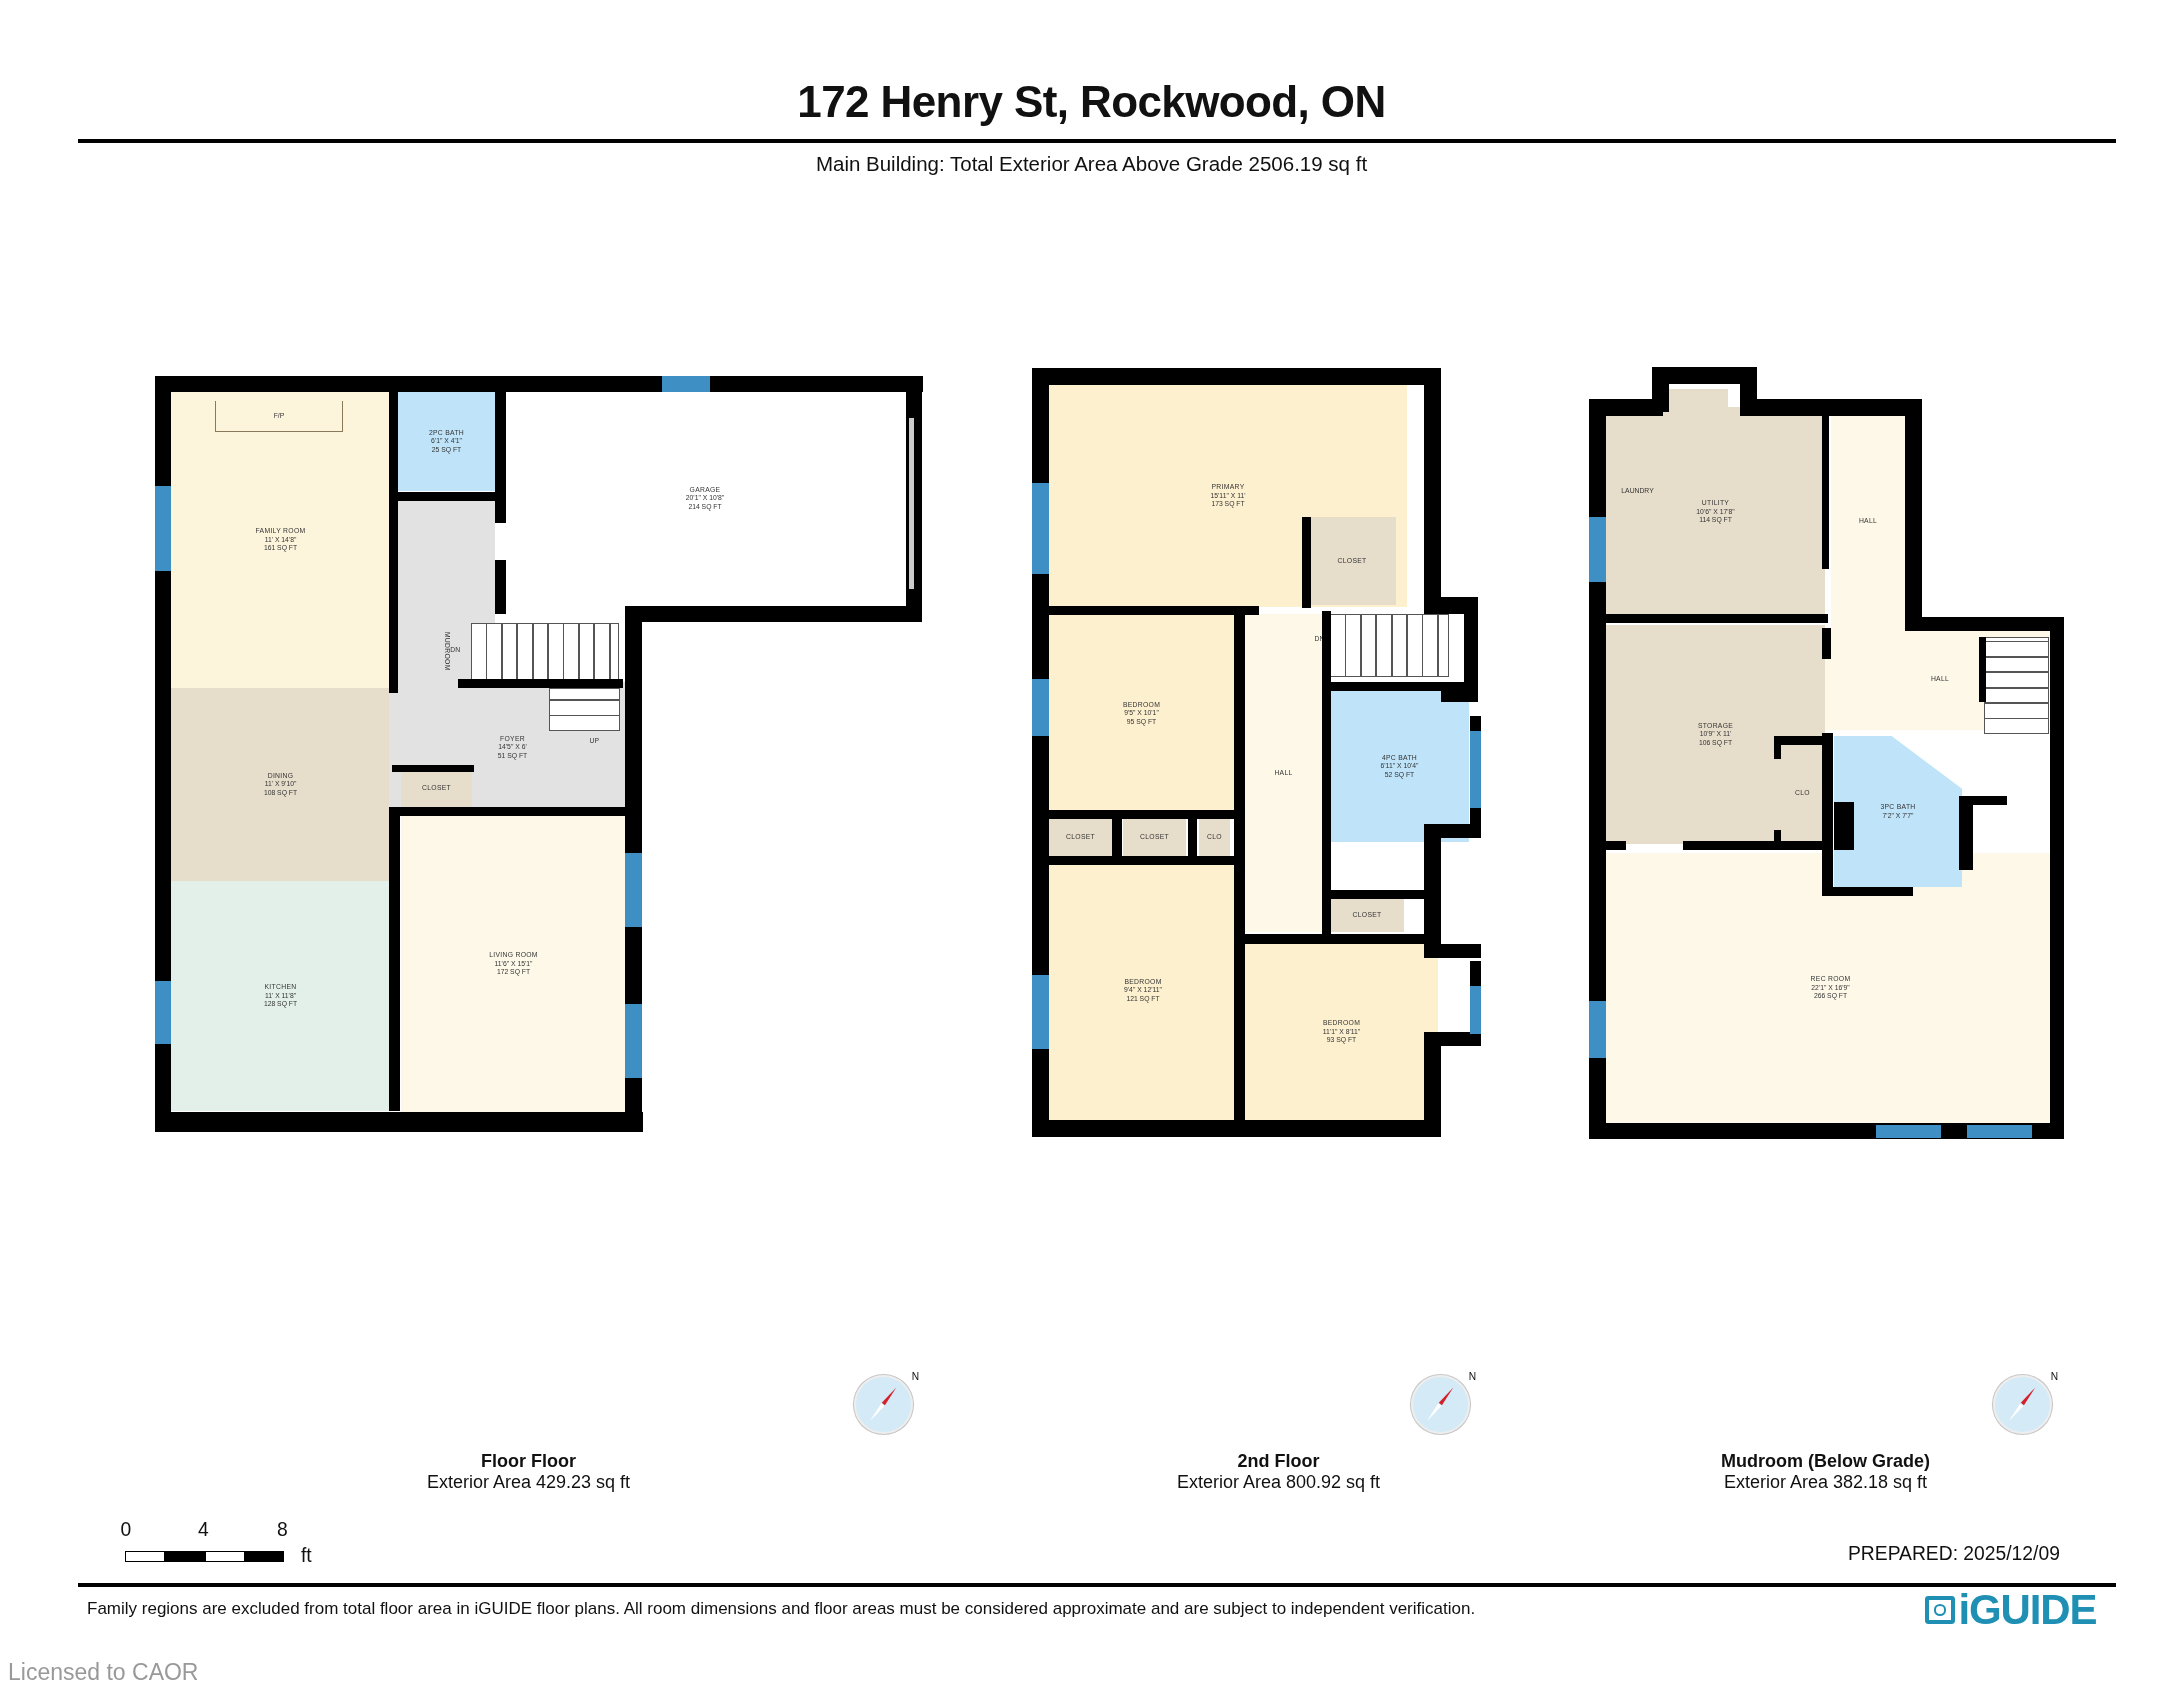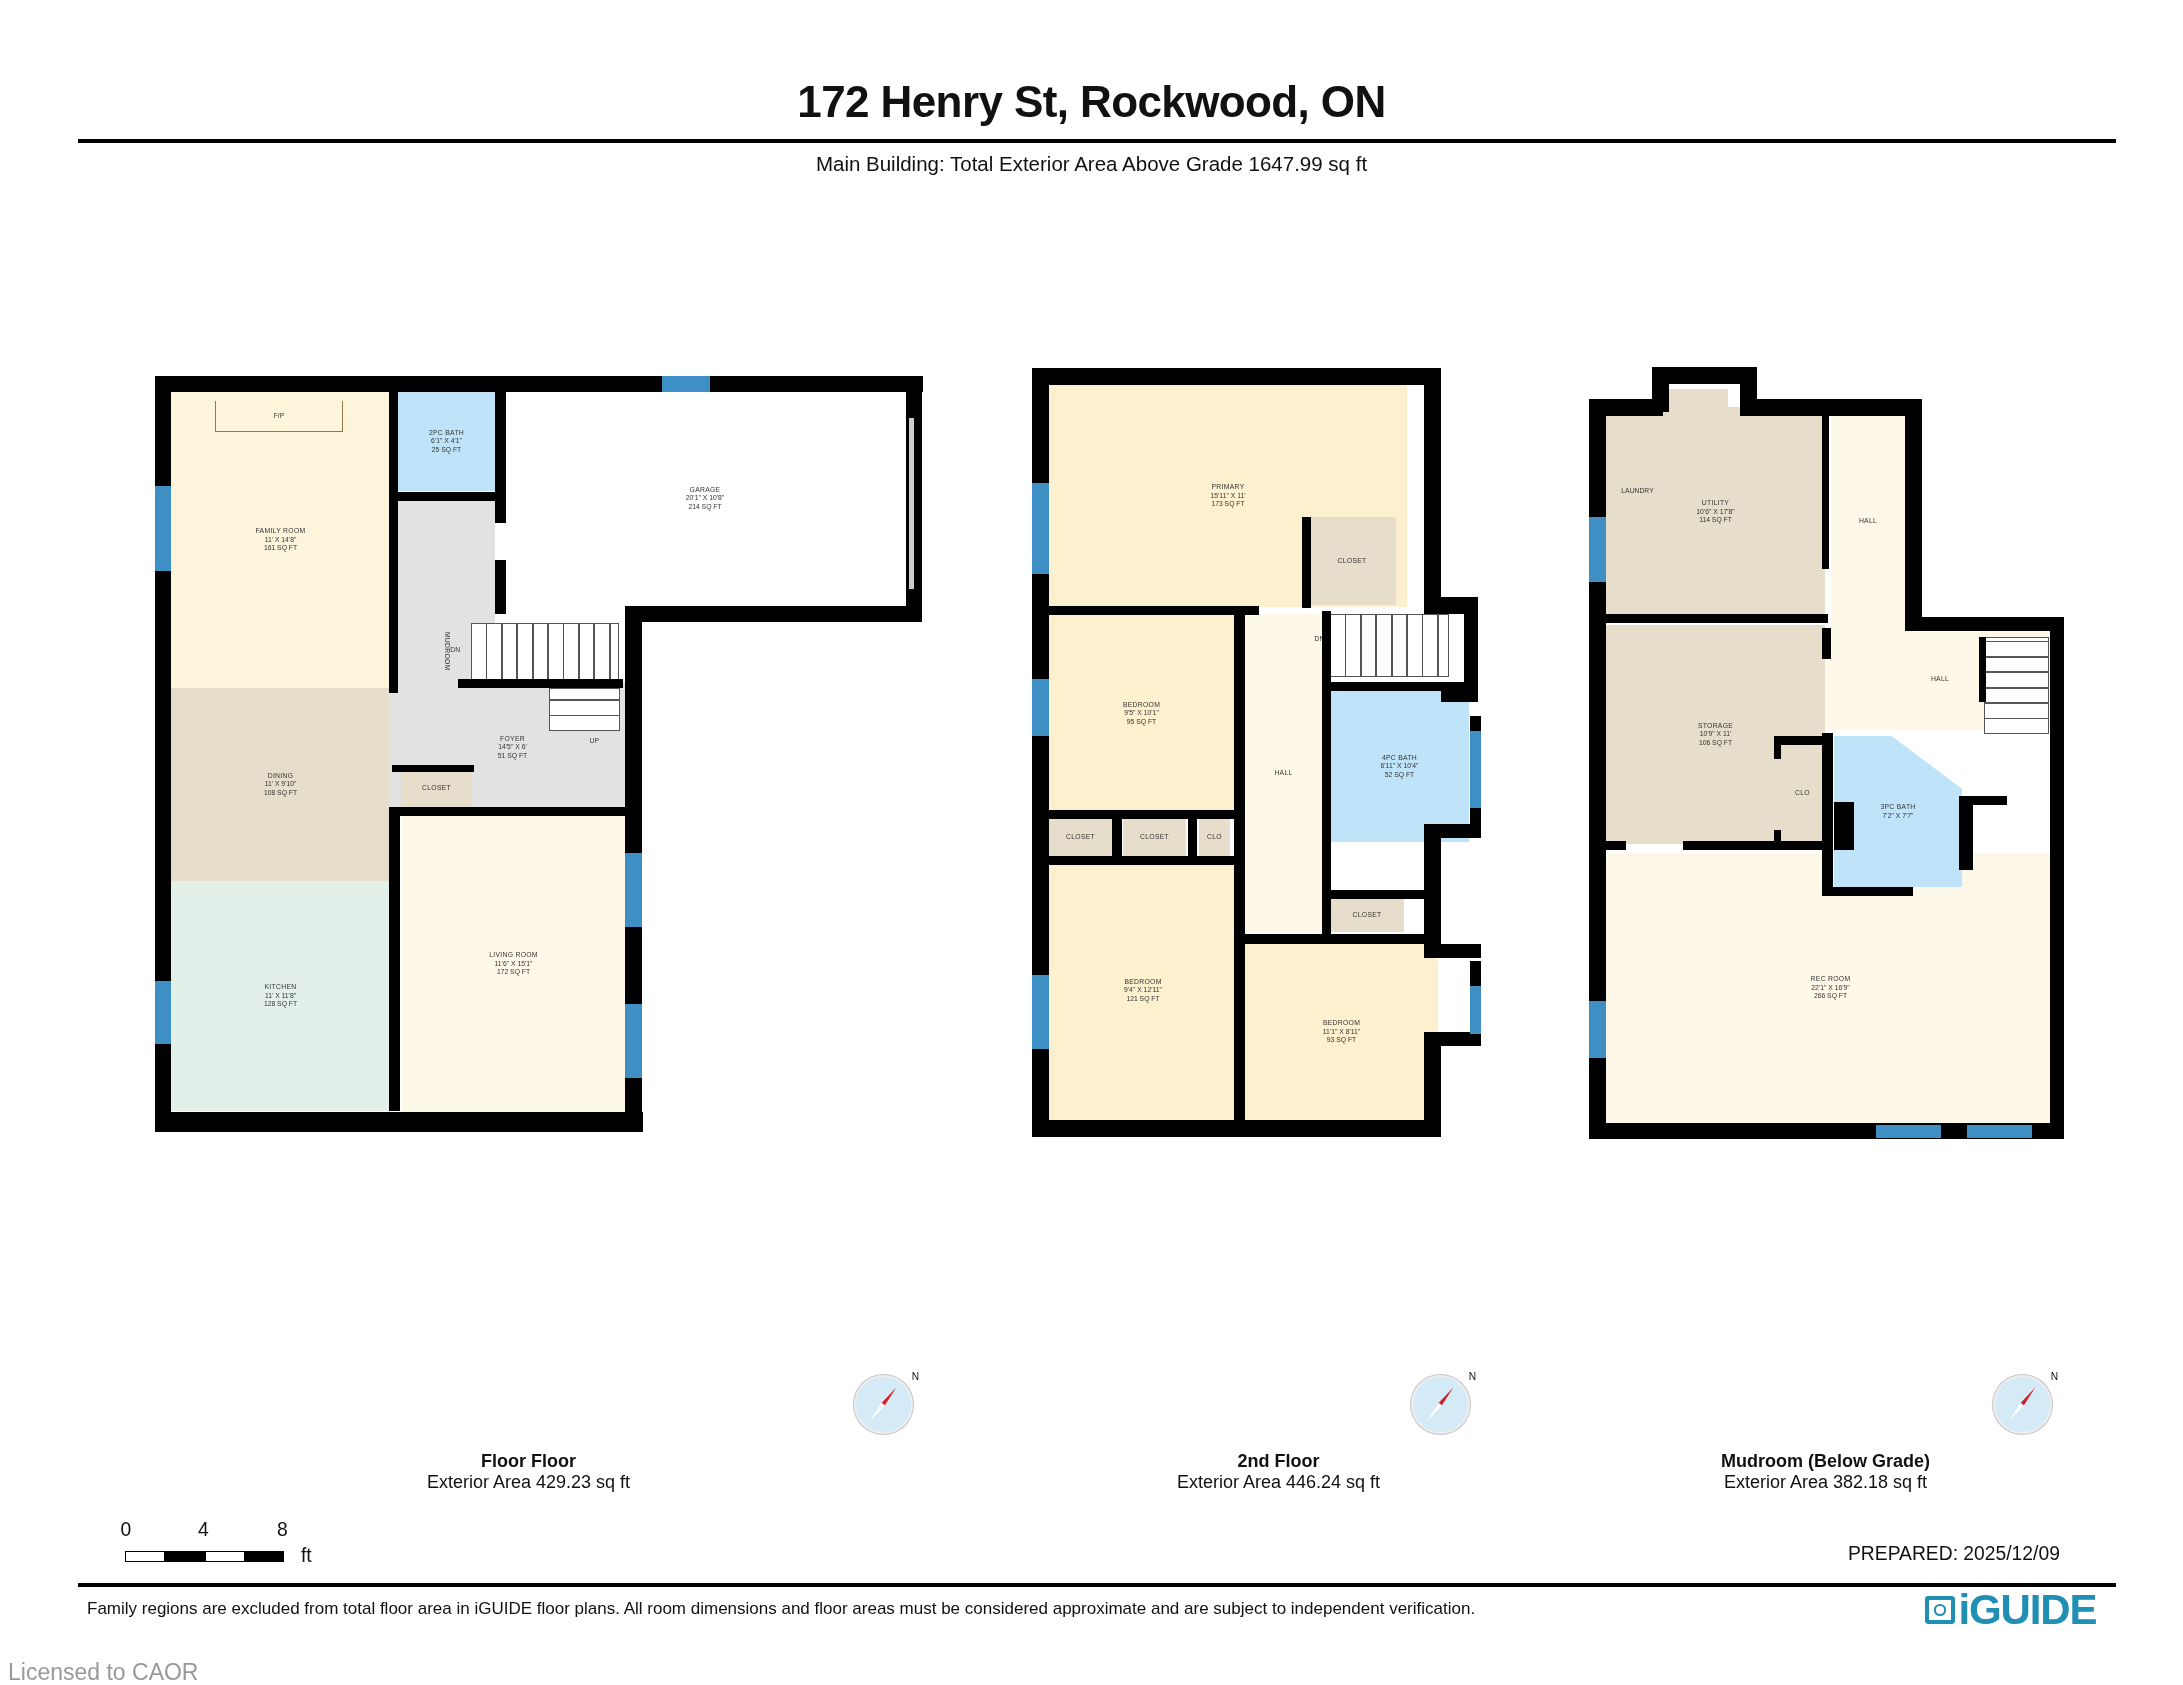--- a/index.html
+++ b/index.html
@@ -38,21 +38,21 @@
   .logo{left:1925px;top:1586px;font-size:42px;font-weight:bold;color:#1f8fb4;letter-spacing:-1.1px;display:flex;align-items:center;}
   .logo .mark{display:inline-block;width:30px;height:28.4px;border:4px solid #1f8fb4;box-sizing:border-box;border-radius:3.4px;margin-right:3.4px;position:relative;}
   .logo .mark::after{content:"";position:absolute;left:4.5px;top:4.5px;width:12.5px;height:11.4px;border:2.8px solid #1f8fb4;border-radius:50%;box-sizing:border-box;}
   .licensed{left:8px;top:1659px;font-size:23px;color:#999;}
 </style>
 </head>
 <body>
 
 <div class="abs title">172 Henry St, Rockwood, ON</div>
 <div class="abs rule" style="top:139px;height:4px;"></div>
-<div class="abs subtitle">Main Building: Total Exterior Area Above Grade 1647.99 sq ft</div>
+<div class="abs subtitle">Main Building: Total Exterior Area Above Grade 2506.19 sq ft</div>
 
 <div class="plan" style="left:0;top:0;">
 
   <div class="room c-yellow" style="left:171px;top:392px;width:219px;height:296px;">
     <span class="n">Family Room</span>
     <span>11' x 14'8"</span>
     <span>161 sq ft</span>
   </div>
   <div class="room" style="left:215px;top:401px;width:128px;height:31px;border:1.7px solid #8a7a5a;border-top:none;background:#fdf4dc;">
     <span>F/P</span>
@@ -285,21 +285,21 @@
   <div class="needle"></div>
   <span class="nlab">N</span>
 </div>
 
 <div class="flabel" style="left:358px;top:1451px;width:341px;">
   <div class="fn">Floor Floor</div>
   <div>Exterior Area 429.23 sq ft</div>
 </div>
 <div class="flabel" style="left:1108px;top:1451px;width:341px;">
   <div class="fn">2nd Floor</div>
-  <div>Exterior Area 446.24 sq ft</div>
+  <div>Exterior Area 800.92 sq ft</div>
 </div>
 <div class="flabel" style="left:1655px;top:1451px;width:341px;">
   <div class="fn">Mudroom (Below Grade)</div>
   <div>Exterior Area 382.18 sq ft</div>
 </div>
 
 <div class="scale">
   <span class="t" style="left:-4.5px;top:-5.7px;">0</span>
   <span class="t" style="left:73px;top:-5.7px;">4</span>
   <span class="t" style="left:152px;top:-5.7px;">8</span>

